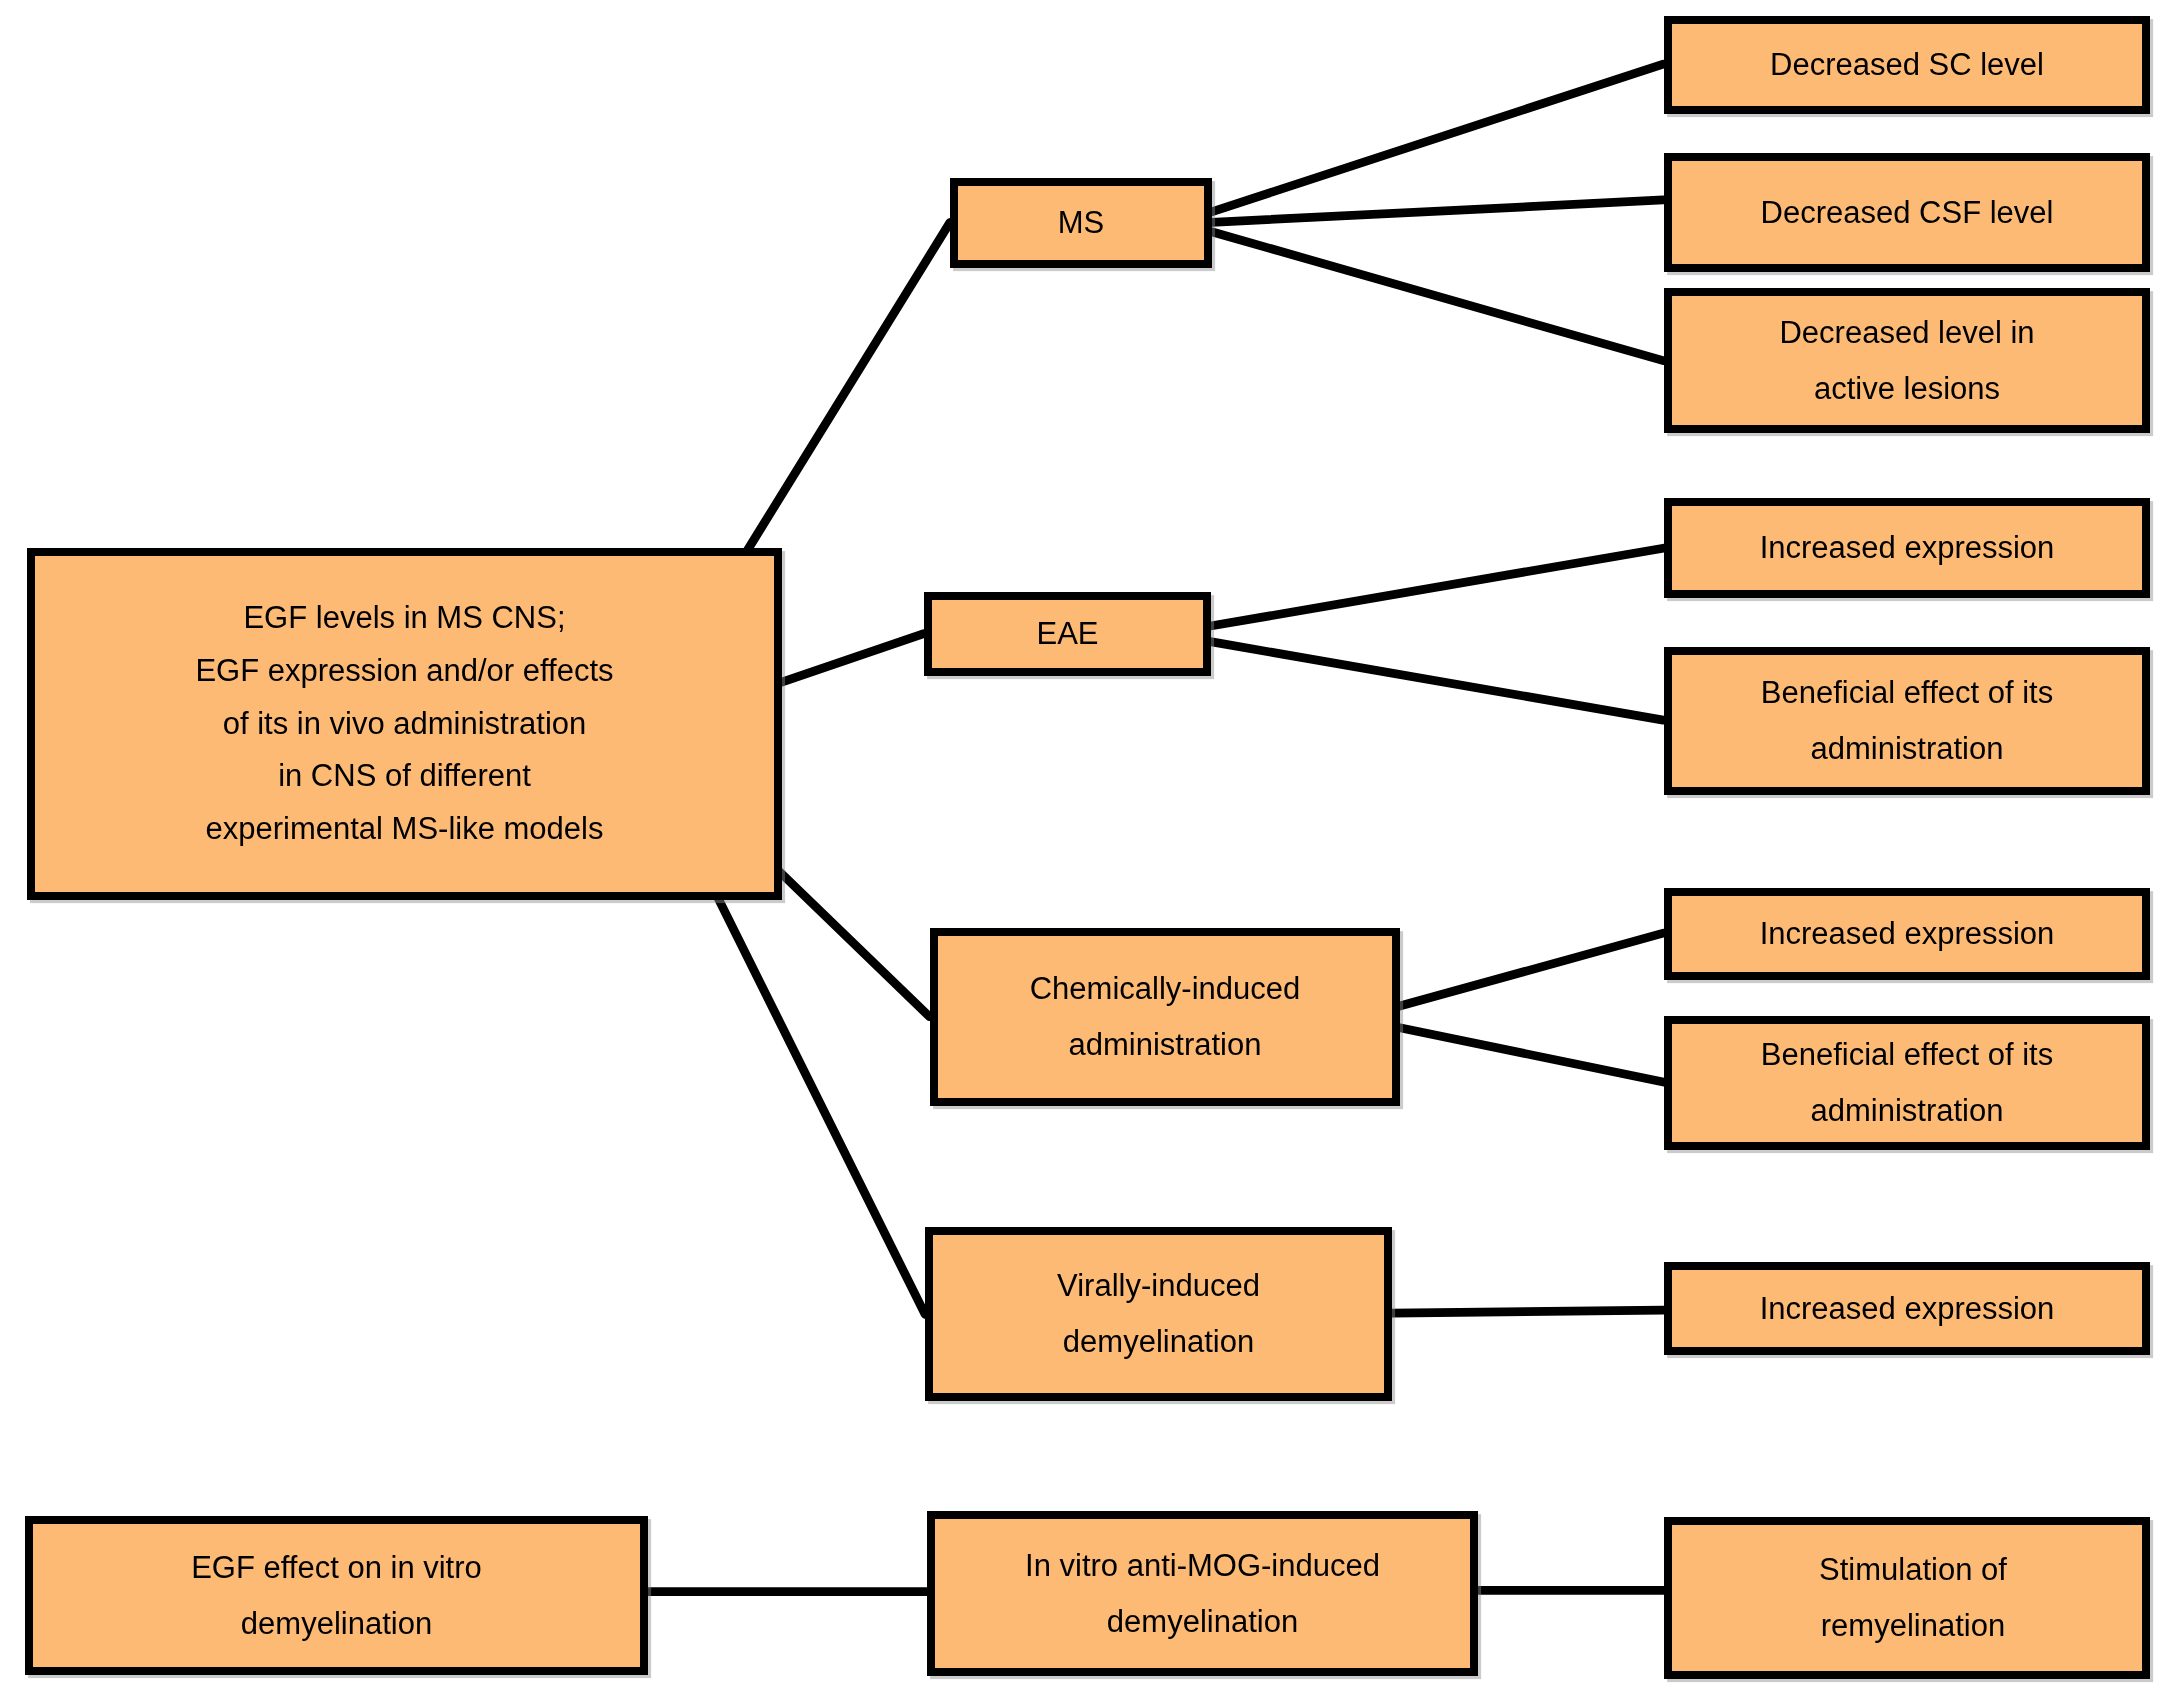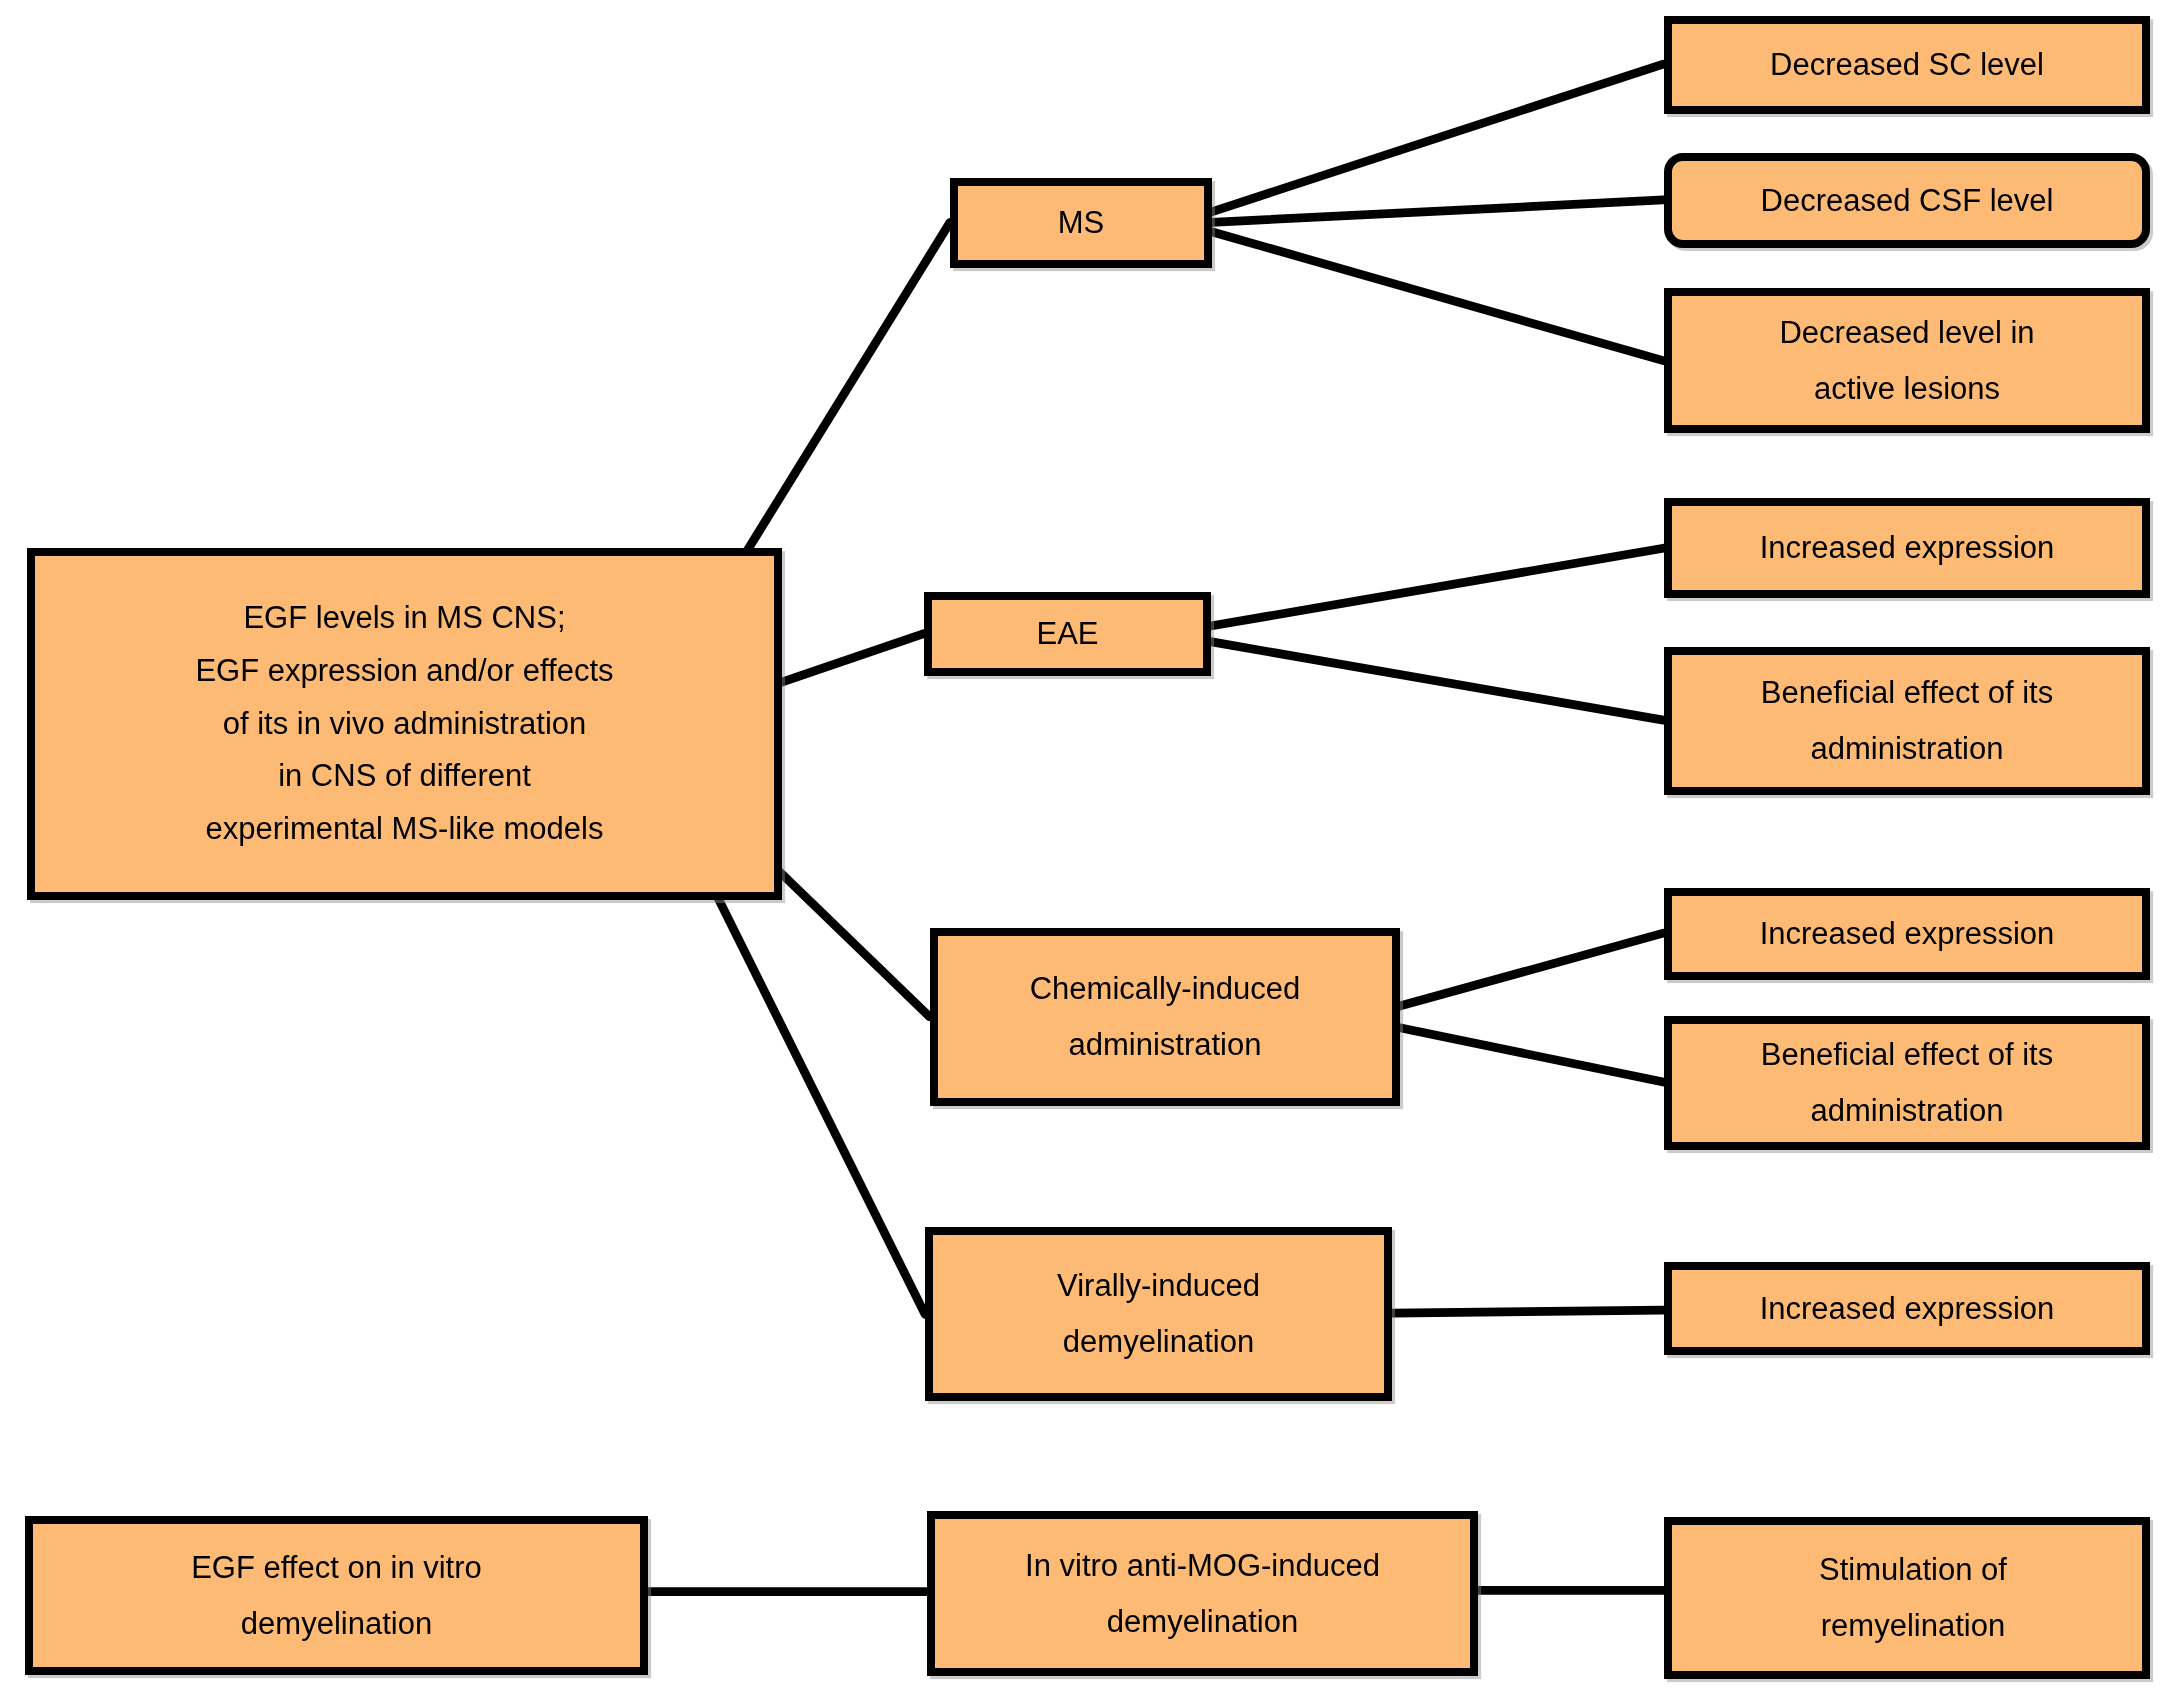--- a/index.html
+++ b/index.html
@@ -78,21 +78,21 @@
   <div class="node" style="left:924px; top:592px;  width:287px;  height:84px;text-align:right;">EAE</div>
 
   <div class="node" style="left:930px; top:928px; width:470px;  height:178px;">Chemically-induced
 administration</div>
 
   <div class="node" style="left:925px; top:1227px; width:467px;  height:174px;">Virally-induced
 demyelination</div>
 
   <div class="node" style="left:1664px; top:15.6px;   width:486px;  height:98px;">Decreased SC level</div>
 
-  <div class="node" style="left:1664px; top:153px;  width:486px;  height:95px;border-radius:19px;">Decreased CSF level</div>
+  <div class="node" style="left:1664px; top:153px;  width:486px;  height:119px;">Decreased CSF level</div>
 
   <div class="node" style="left:1664px; top:288px;  width:486px;  height:145px;">Decreased level in
 active lesions</div>
 
   <div class="node" style="left:1664px; top:498px;  width:486px;  height:100px;">Increased expression</div>
 
   <div class="node" style="left:1664px; top:647px; width:486px;  height:148px;">Beneficial effect of its
 administration</div>
 
   <div class="node" style="left:1664px; top:888px; width:486px;  height:92px;">Increased expression</div>

